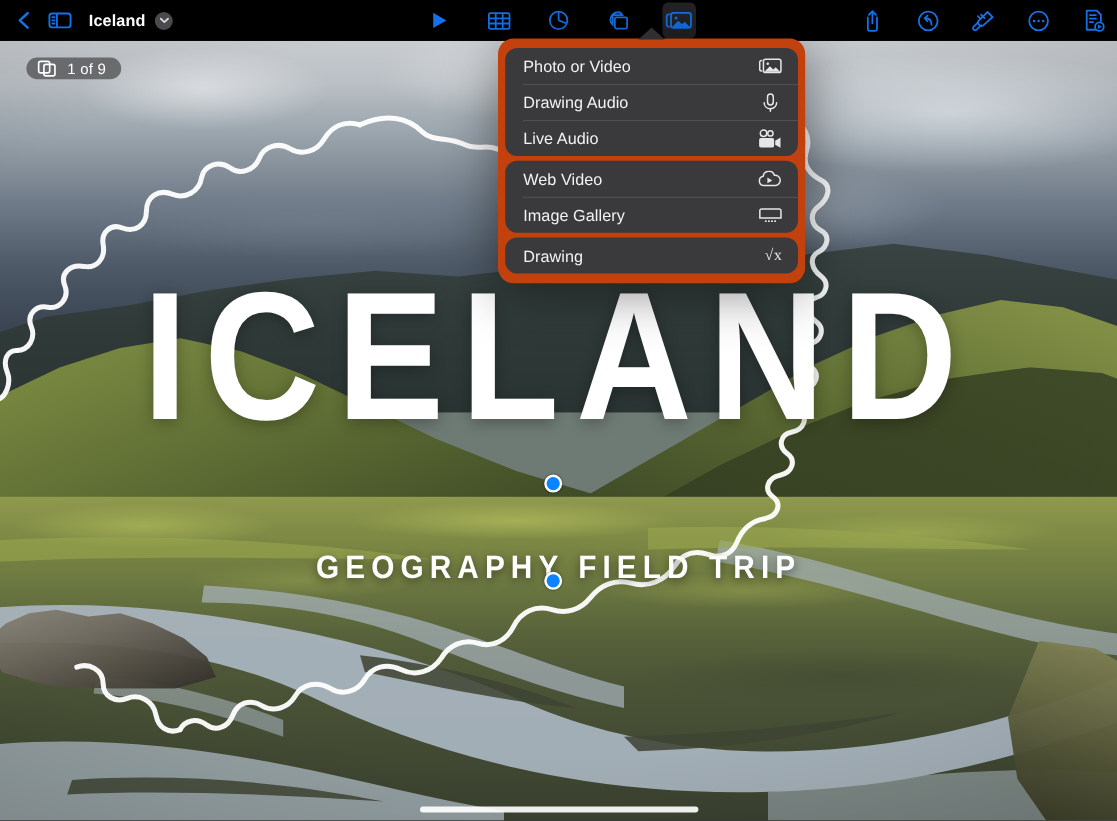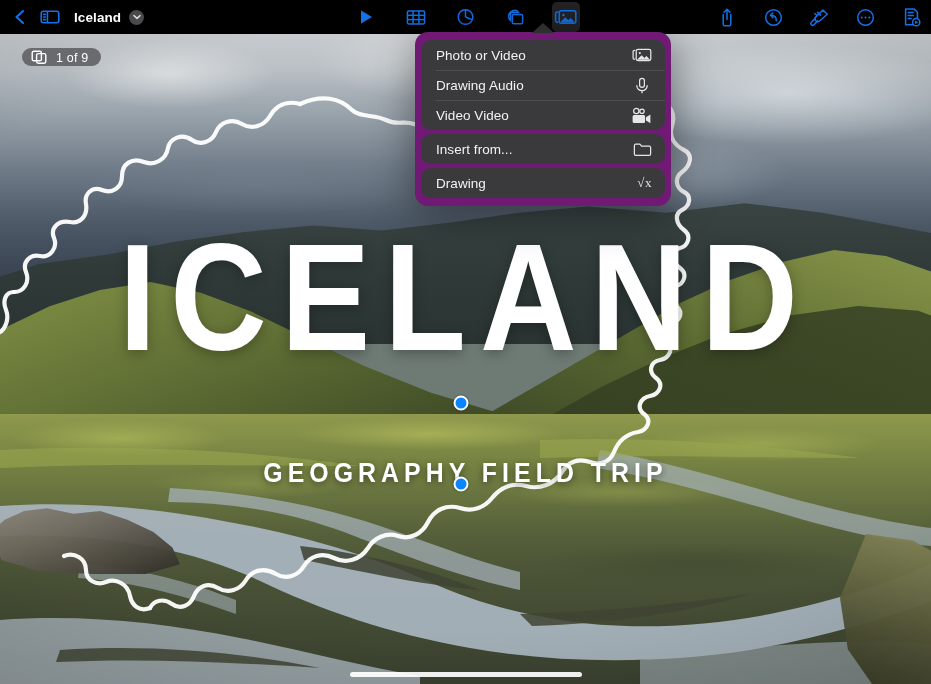--- a/index.html
+++ b/index.html
@@ -185,21 +185,21 @@
     z-index:60;
     filter:drop-shadow(0 8px 22px rgba(0,0,0,.45));
   }
   .pop-arrow{
     position:absolute;left:128px;top:-9px;transform:translateX(-50%);
     width:0;height:0;
     border-left:11px solid transparent;border-right:11px solid transparent;
     border-bottom:10px solid #2f2f31;
   }
   .pop-body{
-    background:#701a75;border-radius:13px;padding:4px 0;
+    background:#c2410c;border-radius:13px;padding:4px 0;
   }
   .pop-group{
     background:#3a3a3c;border-radius:10px;margin:4px 6px;overflow:hidden;
   }
   .pop-item{
     position:relative;
     display:flex;align-items:center;justify-content:space-between;
     height:30px;padding:0 13px 0 15px;cursor:pointer;
   }
   .pop-item + .pop-item::before{
@@ -479,38 +479,53 @@
           <span class="txt">Drawing Audio</span>
           <span class="ico">
             <svg width="20" height="17" viewBox="0 0 20 17" fill="none" stroke="#e6e6e8" stroke-width="1.25" stroke-linecap="round">
               <rect x="7.6" y="1.4" width="4.8" height="9.0" rx="2.4"></rect>
               <path d="M4.8 8.6 C4.8 11.6 7.1 13.6 10 13.6 C12.9 13.6 15.2 11.6 15.2 8.6"></path>
               <line x1="10" y1="13.6" x2="10" y2="15.8"></line>
             </svg>
           </span>
         </div>
         <div class="pop-item">
-          <span class="txt">Video Video</span>
+          <span class="txt">Live Audio</span>
           <span class="ico">
             <svg width="21" height="17" viewBox="0 0 21 17" fill="none" stroke="#e6e6e8" stroke-width="1.25">
               <circle cx="5.3" cy="4.0" r="2.7"></circle>
               <circle cx="11.0" cy="4.2" r="2.2"></circle>
               <path d="M1.6 14.4 L1.6 9.6 A1.5 1.5 0 0 1 3.1 8.1 L12.6 8.1 A1.5 1.5 0 0 1 14.1 9.6 L14.1 14.4 A1.5 1.5 0 0 1 12.6 15.9 L3.1 15.9 A1.5 1.5 0 0 1 1.6 14.4 Z" fill="#e6e6e8" stroke="none"></path>
               <path d="M15.0 10.2 L19.4 7.6 L19.4 16.2 L15.0 13.6 Z" fill="#e6e6e8" stroke="none"></path>
             </svg>
           </span>
         </div>
       </div>
 
       <div class="pop-group">
         <div class="pop-item">
-          <span class="txt">Insert from...</span>
+          <span class="txt">Web Video</span>
           <span class="ico">
-            <svg width="19" height="15" viewBox="0 0 19 15" fill="none" stroke="#e6e6e8" stroke-width="1.25" stroke-linejoin="round">
-              <path d="M1.4 12.0 L1.4 3.5 A1.3 1.3 0 0 1 2.7 2.2 L6.9 2.2 L8.5 4.2 L16.3 4.2 A1.3 1.3 0 0 1 17.6 5.5 L17.6 12.0 A1.3 1.3 0 0 1 16.3 13.3 L2.7 13.3 A1.3 1.3 0 0 1 1.4 12.0 Z"></path>
+            <svg width="21" height="15" viewBox="0 0 21 15" fill="none" stroke="#e6e6e8" stroke-width="1.25" stroke-linejoin="round">
+              <path d="M5.2 12.6 A3.9 3.9 0 0 1 5.0 4.9 A4.8 4.8 0 0 1 14.3 4.0 A3.7 3.7 0 0 1 15.4 12.6 Z"></path>
+              <polygon points="8.5,6.0 12.6,8.4 8.5,10.8" fill="#e6e6e8" stroke="none"></polygon>
+            </svg>
+          </span>
+        </div>
+        <div class="pop-item">
+          <span class="txt">Image Gallery</span>
+          <span class="ico">
+            <svg width="20" height="15" viewBox="0 0 20 15" fill="none" stroke="#e6e6e8" stroke-width="1.25">
+              <path d="M2.6 2.2 L17.4 2.2 A1.4 1.4 0 0 1 18.8 3.6 L18.8 9.6 L1.2 9.6 L1.2 3.6 A1.4 1.4 0 0 1 2.6 2.2 Z"></path>
+              <g fill="#e6e6e8" stroke="none">
+                <rect x="5.4" y="11.6" width="1.5" height="1.5" rx="0.4"></rect>
+                <rect x="8.0" y="11.6" width="1.5" height="1.5" rx="0.4"></rect>
+                <rect x="10.6" y="11.6" width="1.5" height="1.5" rx="0.4"></rect>
+                <rect x="13.2" y="11.6" width="1.5" height="1.5" rx="0.4"></rect>
+              </g>
             </svg>
           </span>
         </div>
       </div>
 
       <div class="pop-group">
         <div class="pop-item">
           <span class="txt">Drawing</span>
           <span class="ico">
             <span class="eqn">√x</span>

